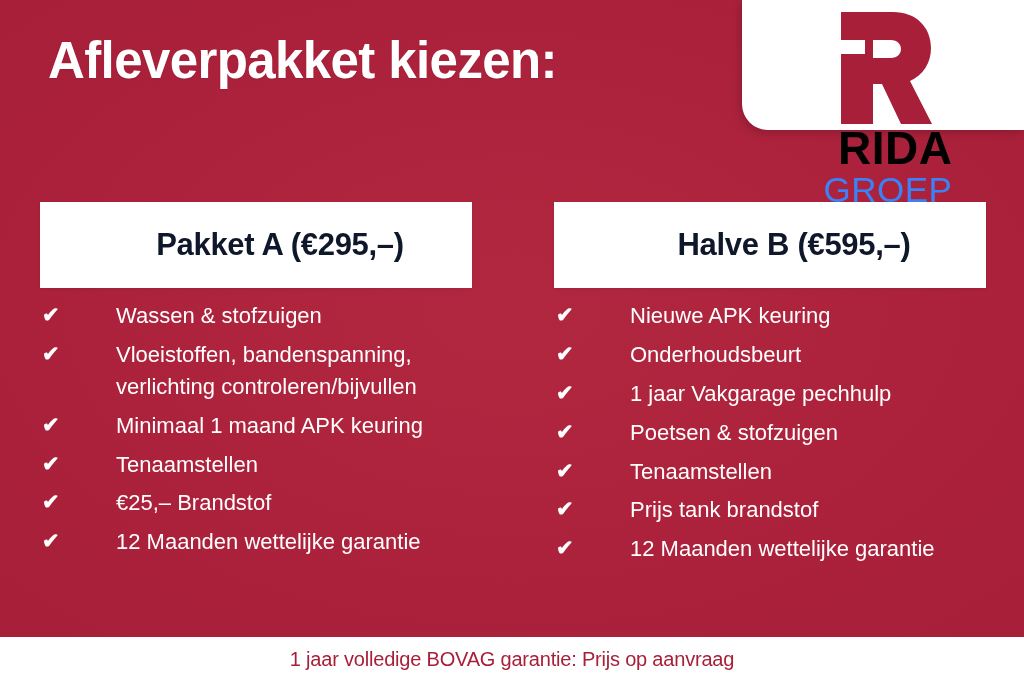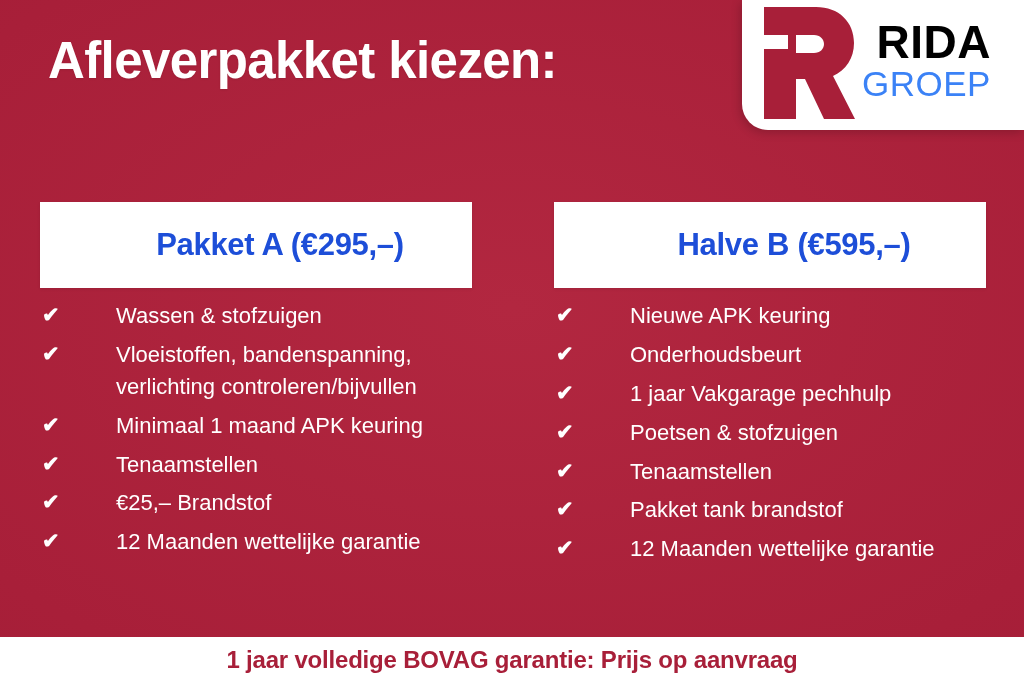--- a/index.html
+++ b/index.html
@@ -40,20 +40,21 @@
   .logo-panel {
     position:absolute;
     right:0; top:0;
     width:282px; height:130px;
     background:#ffffff;
     border-bottom-left-radius:26px;
     box-shadow:-2px 3px 10px rgba(0,0,0,.18);
     display:flex;
     align-items:center;
     padding:10px 14px 14px 18px;
+    flex-direction:column;
   }
   .logo-mark {
     width:96px; height:116px;
     flex:0 0 auto;
     display:block;
   }
   .logo-words {
     margin-left:6px;
     display:flex;
     flex-direction:column;
@@ -91,21 +92,21 @@
 
   .card-head {
     height:86px;
     background:#ffffff;
     display:flex;
     align-items:center;
     justify-content:center;
     box-shadow:0 1px 3px rgba(0,0,0,.10);
   }
   .card-head-text {
-    color:#1d4ed8;
+    color:#0f172a;
     font-size:31px;
     font-weight:bold;
     letter-spacing:-0.3px;
     white-space:nowrap;
     margin-left:48px;
   }
 
   .feature-list {
     list-style:none;
     margin-top:12px;
@@ -139,22 +140,22 @@
     position:absolute;
     left:0; bottom:0;
     width:1024px; height:45px;
     background:#ffffff;
     display:flex;
     align-items:center;
     justify-content:center;
   }
   .footer-text {
     color:#a81f39;
-    font-size:24px;
-    font-weight:bold;
+    font-size:20px;
+    font-weight:normal;
     letter-spacing:-0.2px;
     white-space:nowrap;
   }
 </style>
 </head>
 <body>
 
 <div class="poster">
 
   <div class="header">
@@ -226,21 +227,21 @@
         <li class="feature-item">
           <span class="check-icon">✔</span>
           <span class="feature-text">Poetsen &amp; stofzuigen</span>
         </li>
         <li class="feature-item">
           <span class="check-icon">✔</span>
           <span class="feature-text">Tenaamstellen</span>
         </li>
         <li class="feature-item">
           <span class="check-icon">✔</span>
-          <span class="feature-text">Pakket tank brandstof</span>
+          <span class="feature-text">Prijs tank brandstof</span>
         </li>
         <li class="feature-item">
           <span class="check-icon">✔</span>
           <span class="feature-text">12 Maanden wettelijke garantie</span>
         </li>
       </ul>
     </div>
 
   </div>
 

